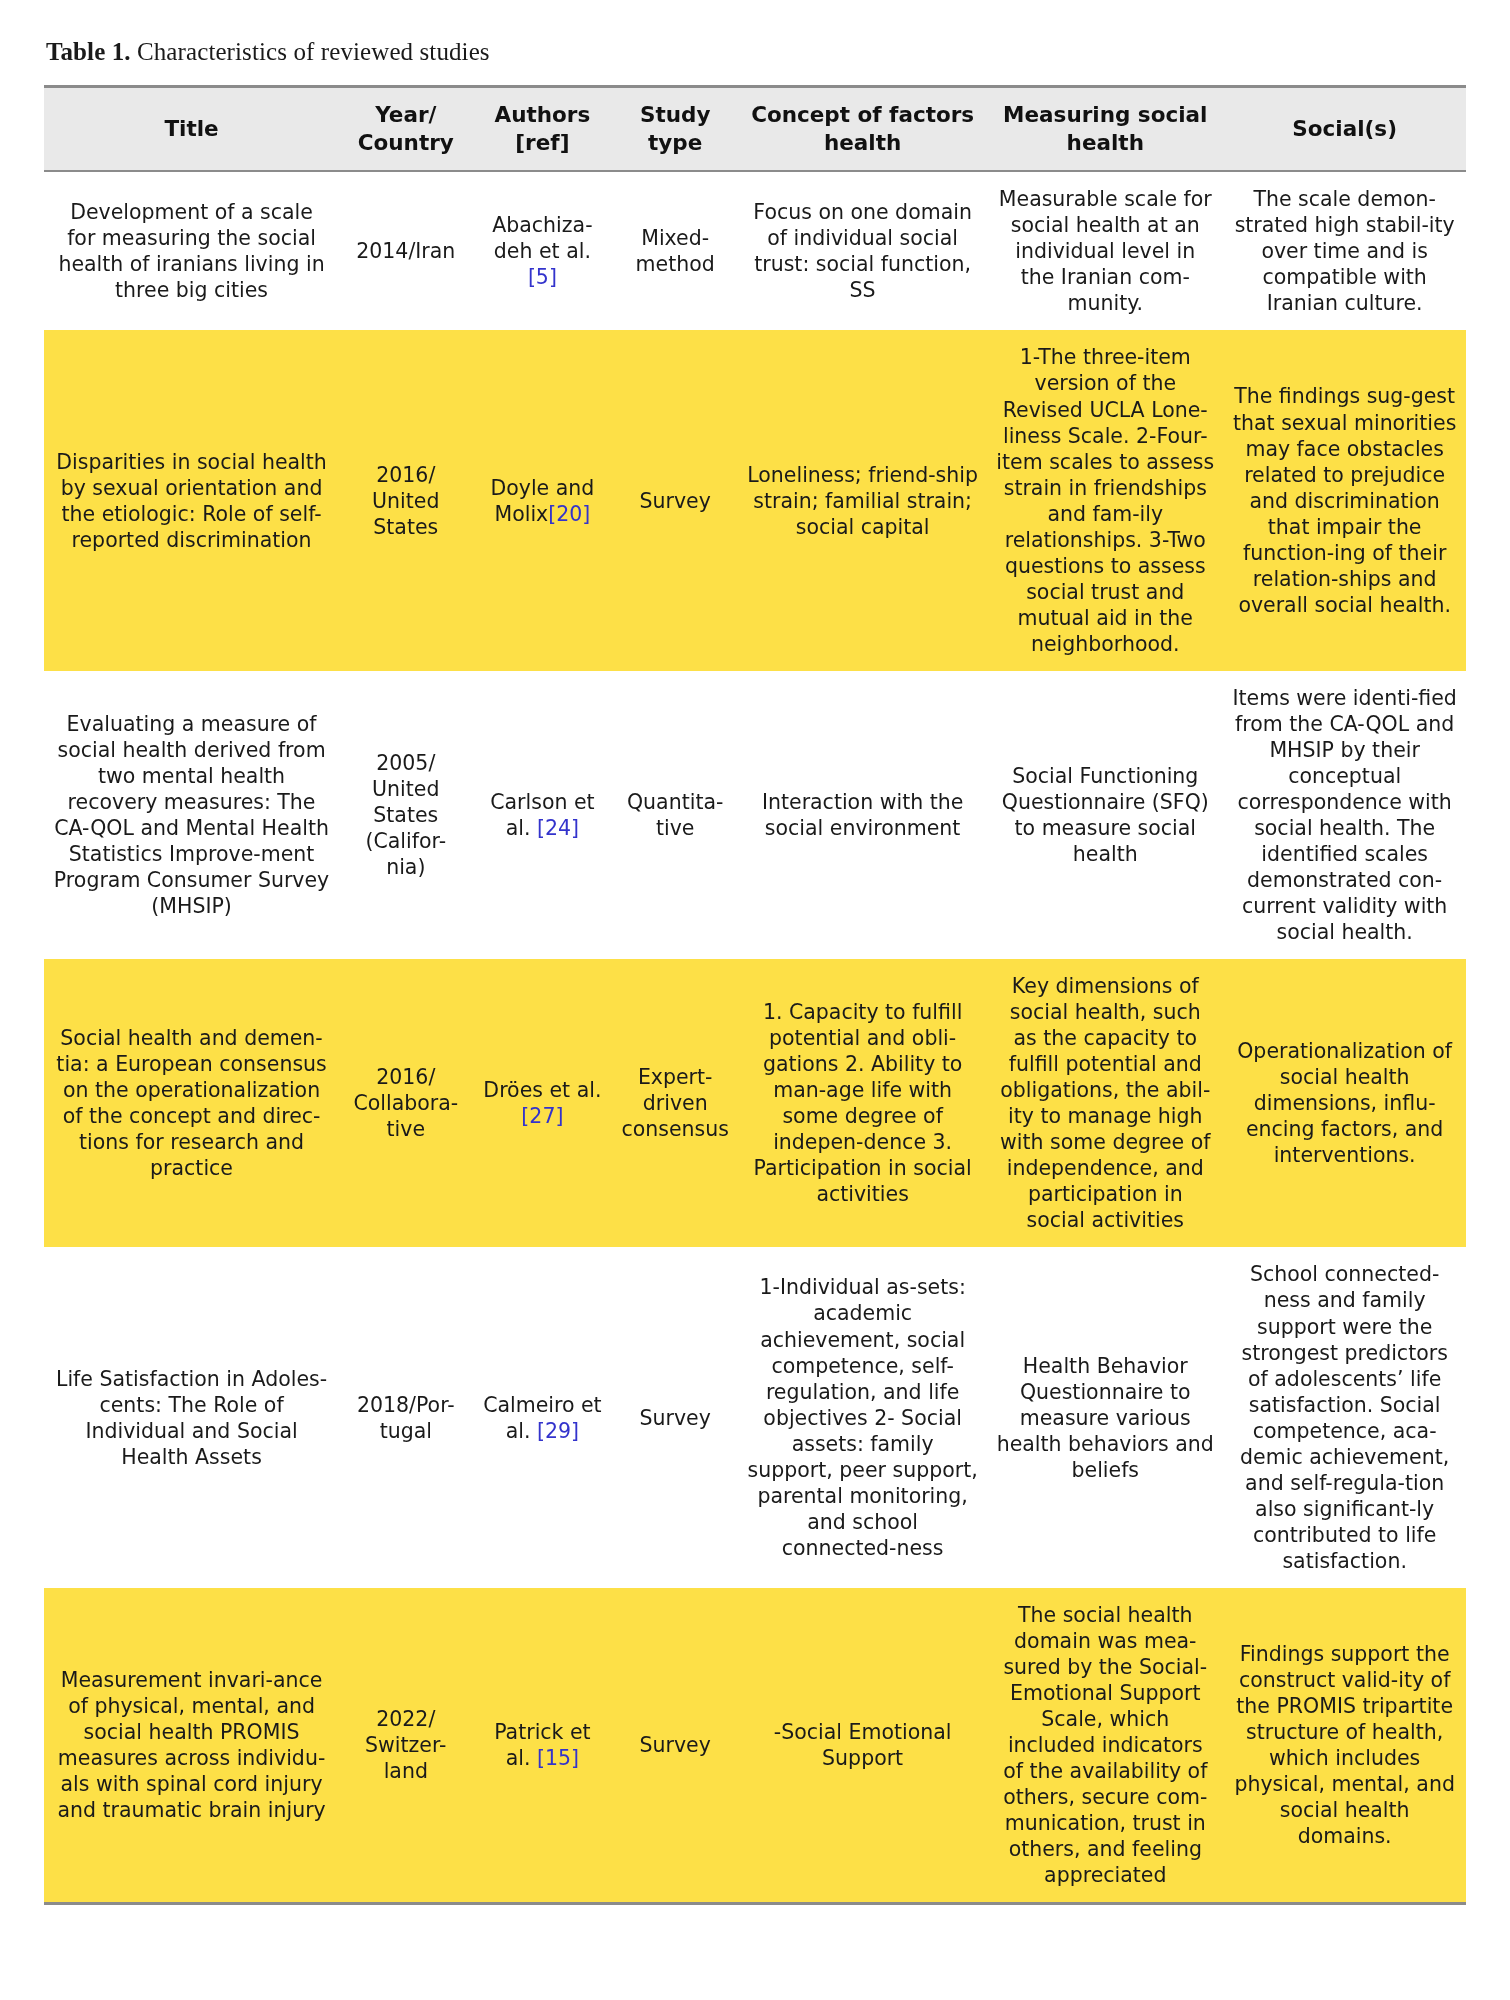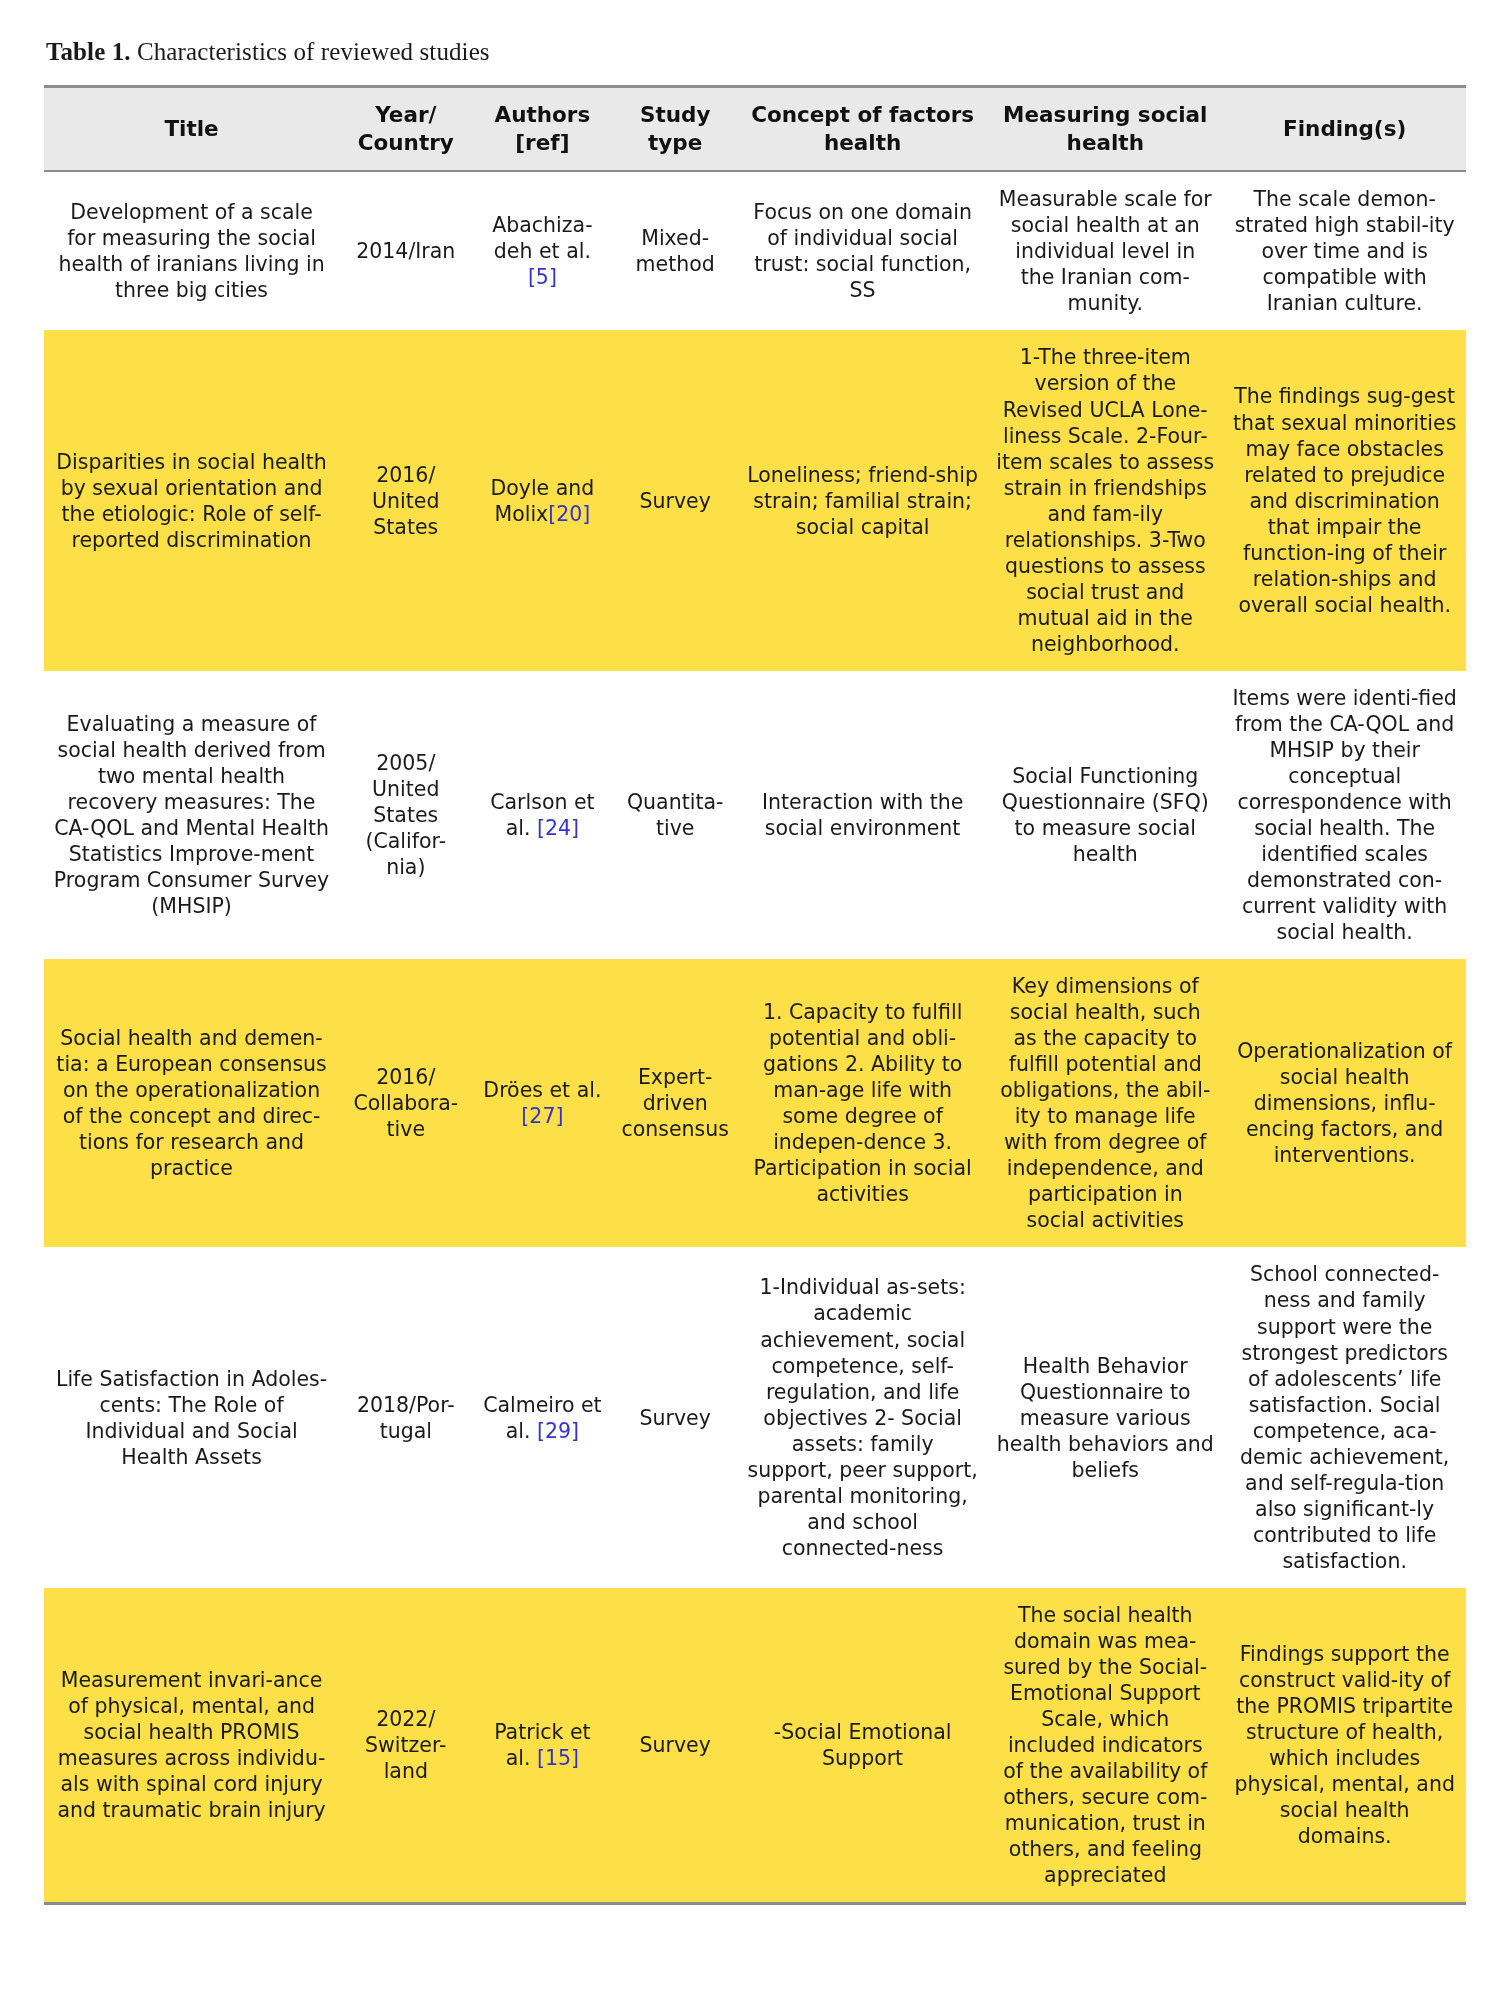--- a/index.html
+++ b/index.html
@@ -120,21 +120,21 @@
         </th>
         <th>
           <span>Concept of factors</span><br>
           <span>health</span>
         </th>
         <th>
           <span>Measuring social</span><br>
           <span>health</span>
         </th>
         <th>
-          <span>Finding(s)</span>
+          <span>Social(s)</span>
         </th>
       </tr>
     </thead>
     <tbody>
 
       <tr class="plain">
         <td>Development of a scale for measuring the social health of iranians living in three big cities</td>
         <td>2014/Iran</td>
         <td><span>Abachiza-deh et al.</span><span class="ref">[5]</span></td>
         <td>Mixed-method</td>
@@ -162,21 +162,21 @@
         <td>Social Functioning Questionnaire (SFQ) to measure social health</td>
         <td>Items were identi-fied from the CA-QOL and MHSIP by their conceptual correspondence with social health. The identified scales demonstrated con-current validity with social health.</td>
       </tr>
 
       <tr class="shaded">
         <td>Social health and demen-tia: a European consensus on the operationalization of the concept and direc-tions for research and practice</td>
         <td>2016/ Collabora-tive</td>
         <td><span>Dröes et al. </span><span class="ref">[27]</span></td>
         <td>Expert-driven consensus</td>
         <td>1. Capacity to fulfill potential and obli-gations 2. Ability to man-age life with some degree of indepen-dence 3. Participation in social activities</td>
-        <td>Key dimensions of social health, such as the capacity to fulfill potential and obligations, the abil-ity to manage life with from degree of independence, and participation in social activities</td>
+        <td>Key dimensions of social health, such as the capacity to fulfill potential and obligations, the abil-ity to manage high with some degree of independence, and participation in social activities</td>
         <td>Operationalization of social health dimensions, influ-encing factors, and interventions.</td>
       </tr>
 
       <tr class="plain">
         <td>Life Satisfaction in Adoles-cents: The Role of Individual and Social Health Assets</td>
         <td>2018/Por-tugal</td>
         <td><span>Calmeiro et al. </span><span class="ref">[29]</span></td>
         <td>Survey</td>
         <td>1-Individual as-sets: academic achievement, social competence, self-regulation, and life objectives 2- Social assets: family support, peer support, parental monitoring, and school connected-ness</td>
         <td>Health Behavior Questionnaire to measure various health behaviors and beliefs</td>

